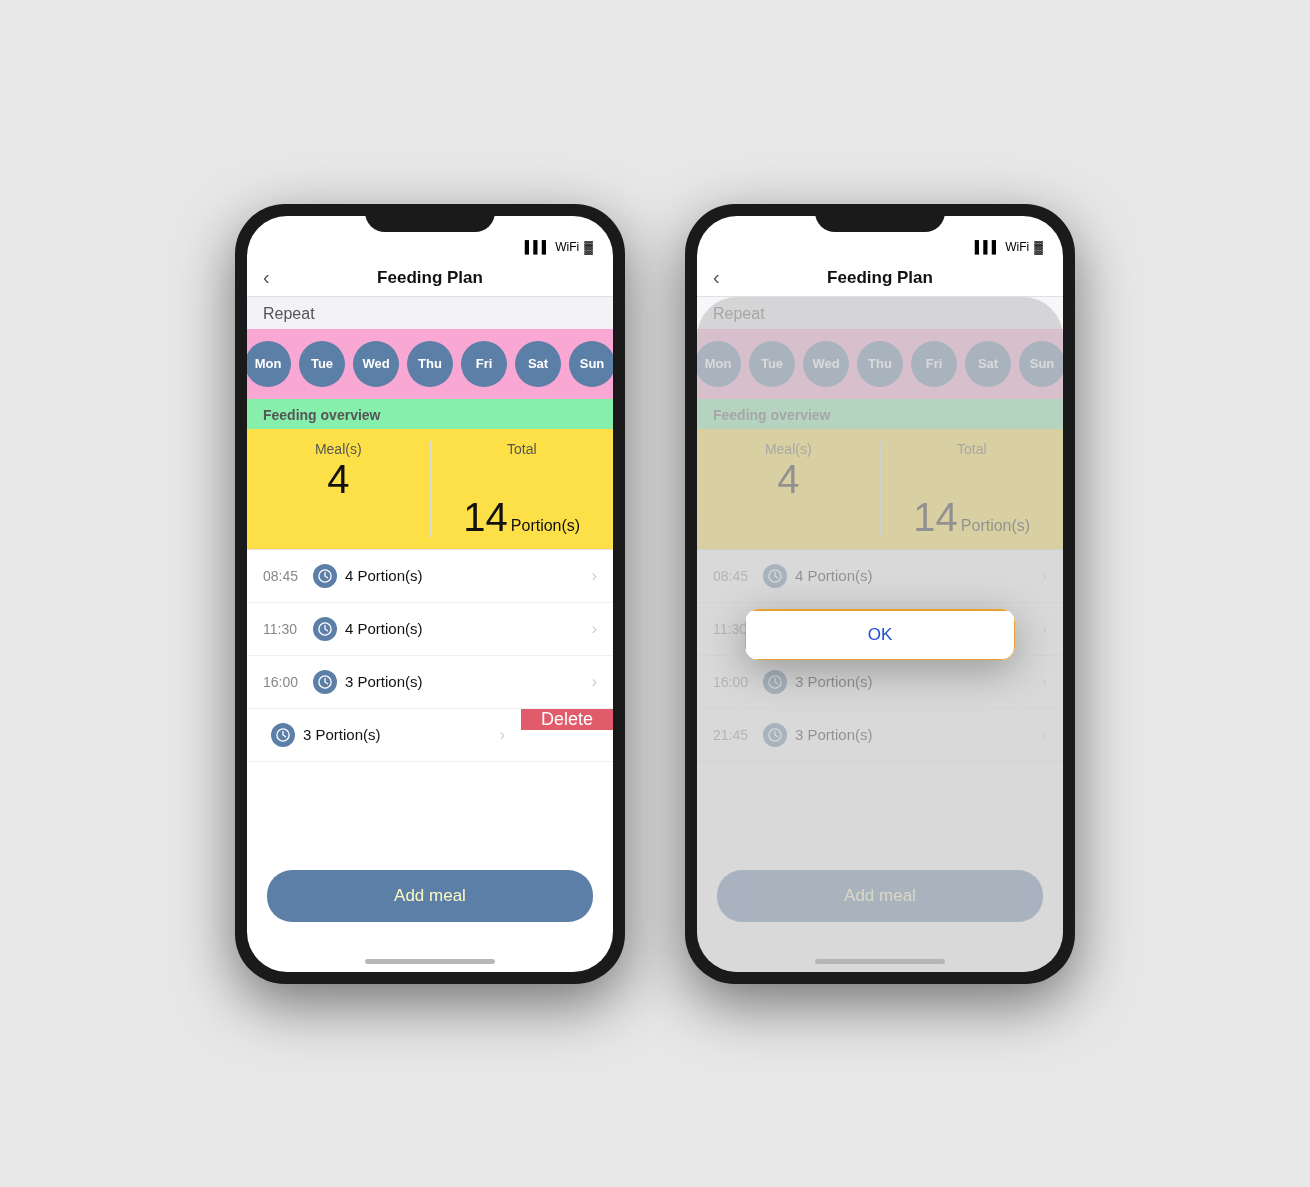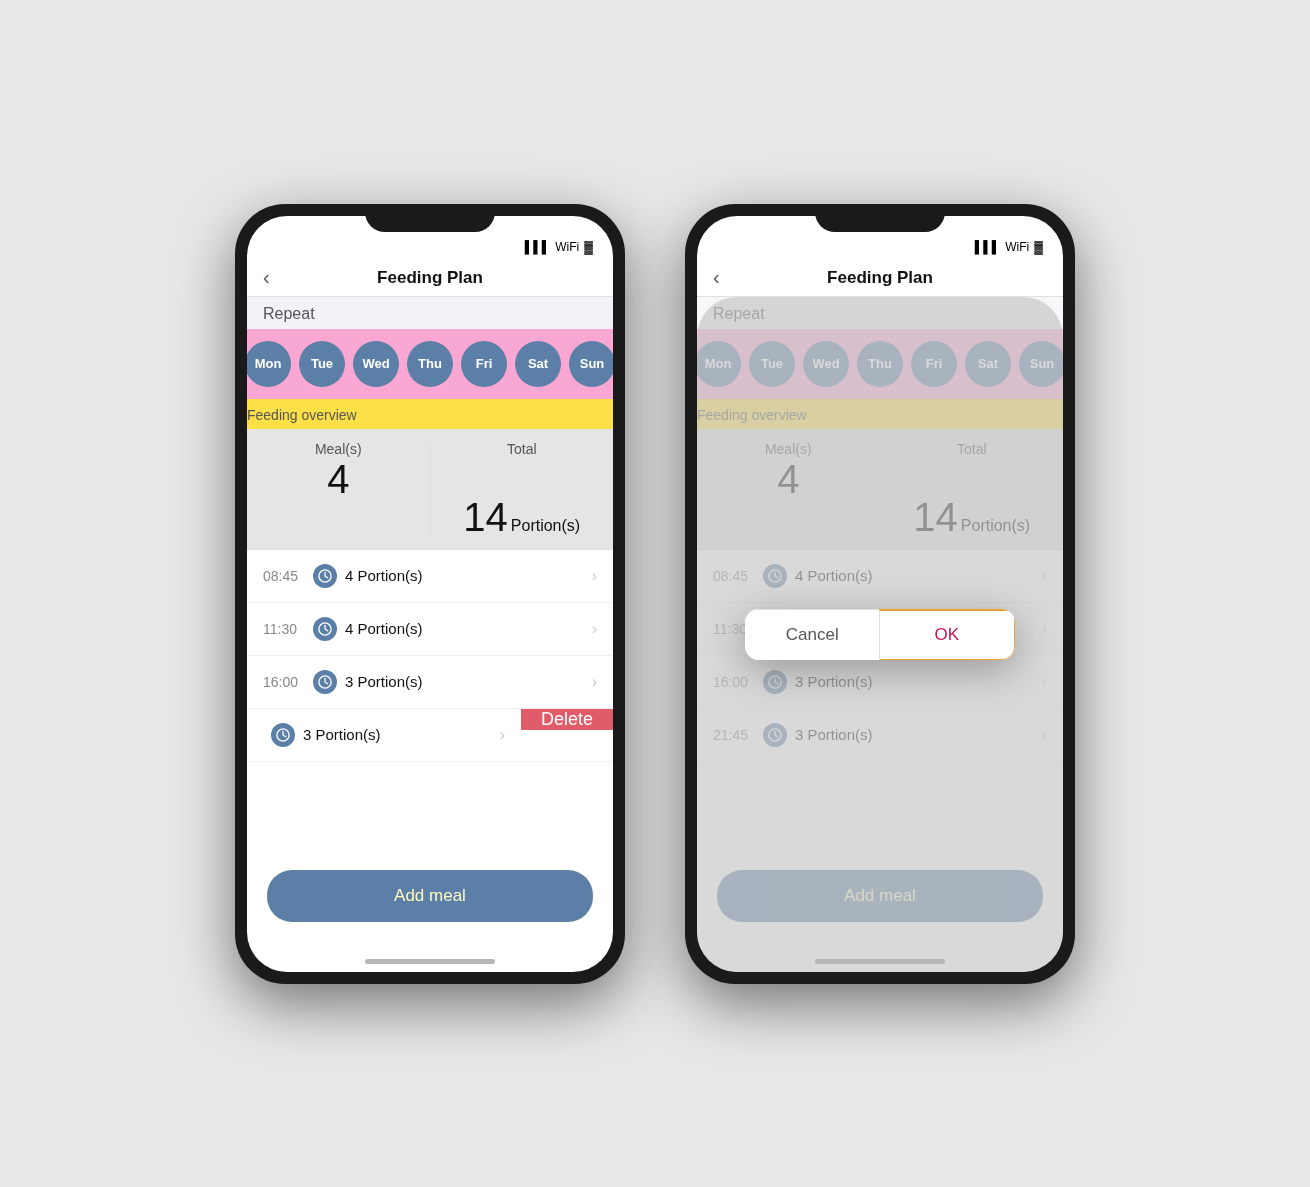--- a/index.html
+++ b/index.html
@@ -142,29 +142,29 @@
       justify-content: center;
       font-size: 13px;
       font-weight: 600;
       cursor: pointer;
       border: none;
       flex-shrink: 0;
     }
 
     
     .overview-header {
-      background: #fde047;
-      padding: 8px 0 6px;
+      background: #86efac;
+      padding: 8px 16px 6px;
       font-size: 14px;
       color: #555;
-      font-weight: 400;
+      font-weight: 700;
     }
 
     .overview-stats {
-      background: #e5e5e5;
+      background: #fde047;
       display: flex;
       padding: 12px 0;
       border-bottom: 1px solid #e0e0e0;
     }
 
     .stat-col {
       flex: 1;
       display: flex;
       flex-direction: column;
       align-items: center;
@@ -344,21 +344,21 @@
 
     .dialog-btn + .dialog-btn {
       border-left: 1px solid #e0e0e0;
     }
 
     .dialog-btn-cancel {
       color: #555;
     }
 
     .dialog-btn-ok {
-      color: #be185d;
+      color: #1d4ed8;
       font-weight: 500;
       border: 2.5px solid #e8a030;
       border-radius: 0 0 14px 0;
       margin: -1px;
     }
 
     
     .swipe-row {
       display: flex;
       align-items: stretch;
@@ -592,21 +592,20 @@
 
         <button class="add-meal-btn" style="opacity:0.6;">Add meal</button>
 
         <div class="bottom-bar">
           <div class="home-indicator"></div>
         </div>
 
         <div class="dialog-overlay">
           <div class="dialog">
             <div class="dialog-actions">
-              <button class="dialog-btn dialog-btn-cancel">Cancel</button>
               <button class="dialog-btn dialog-btn-ok">OK</button>
             </div>
           </div>
         </div>
 
       </div>
     </div>
   </div>
 
 </div>

